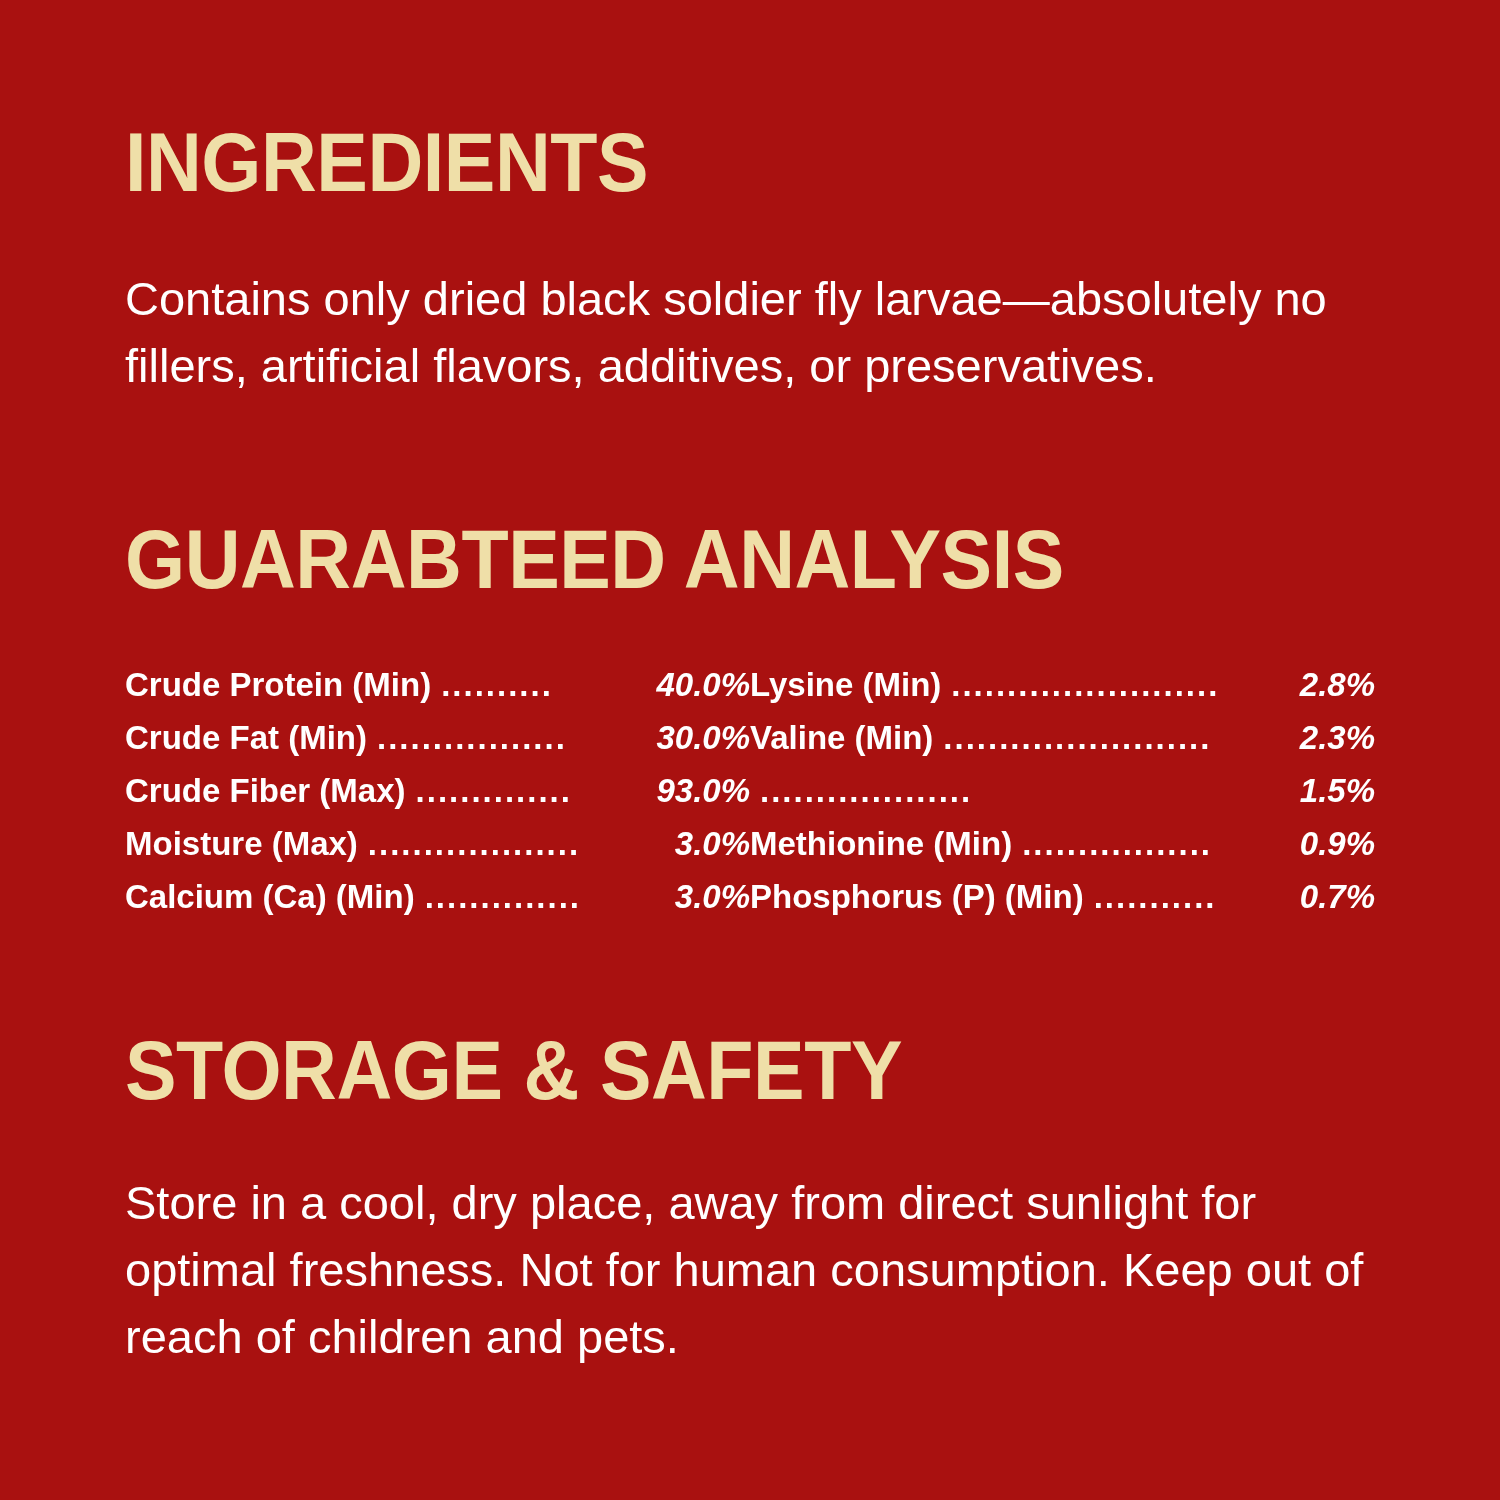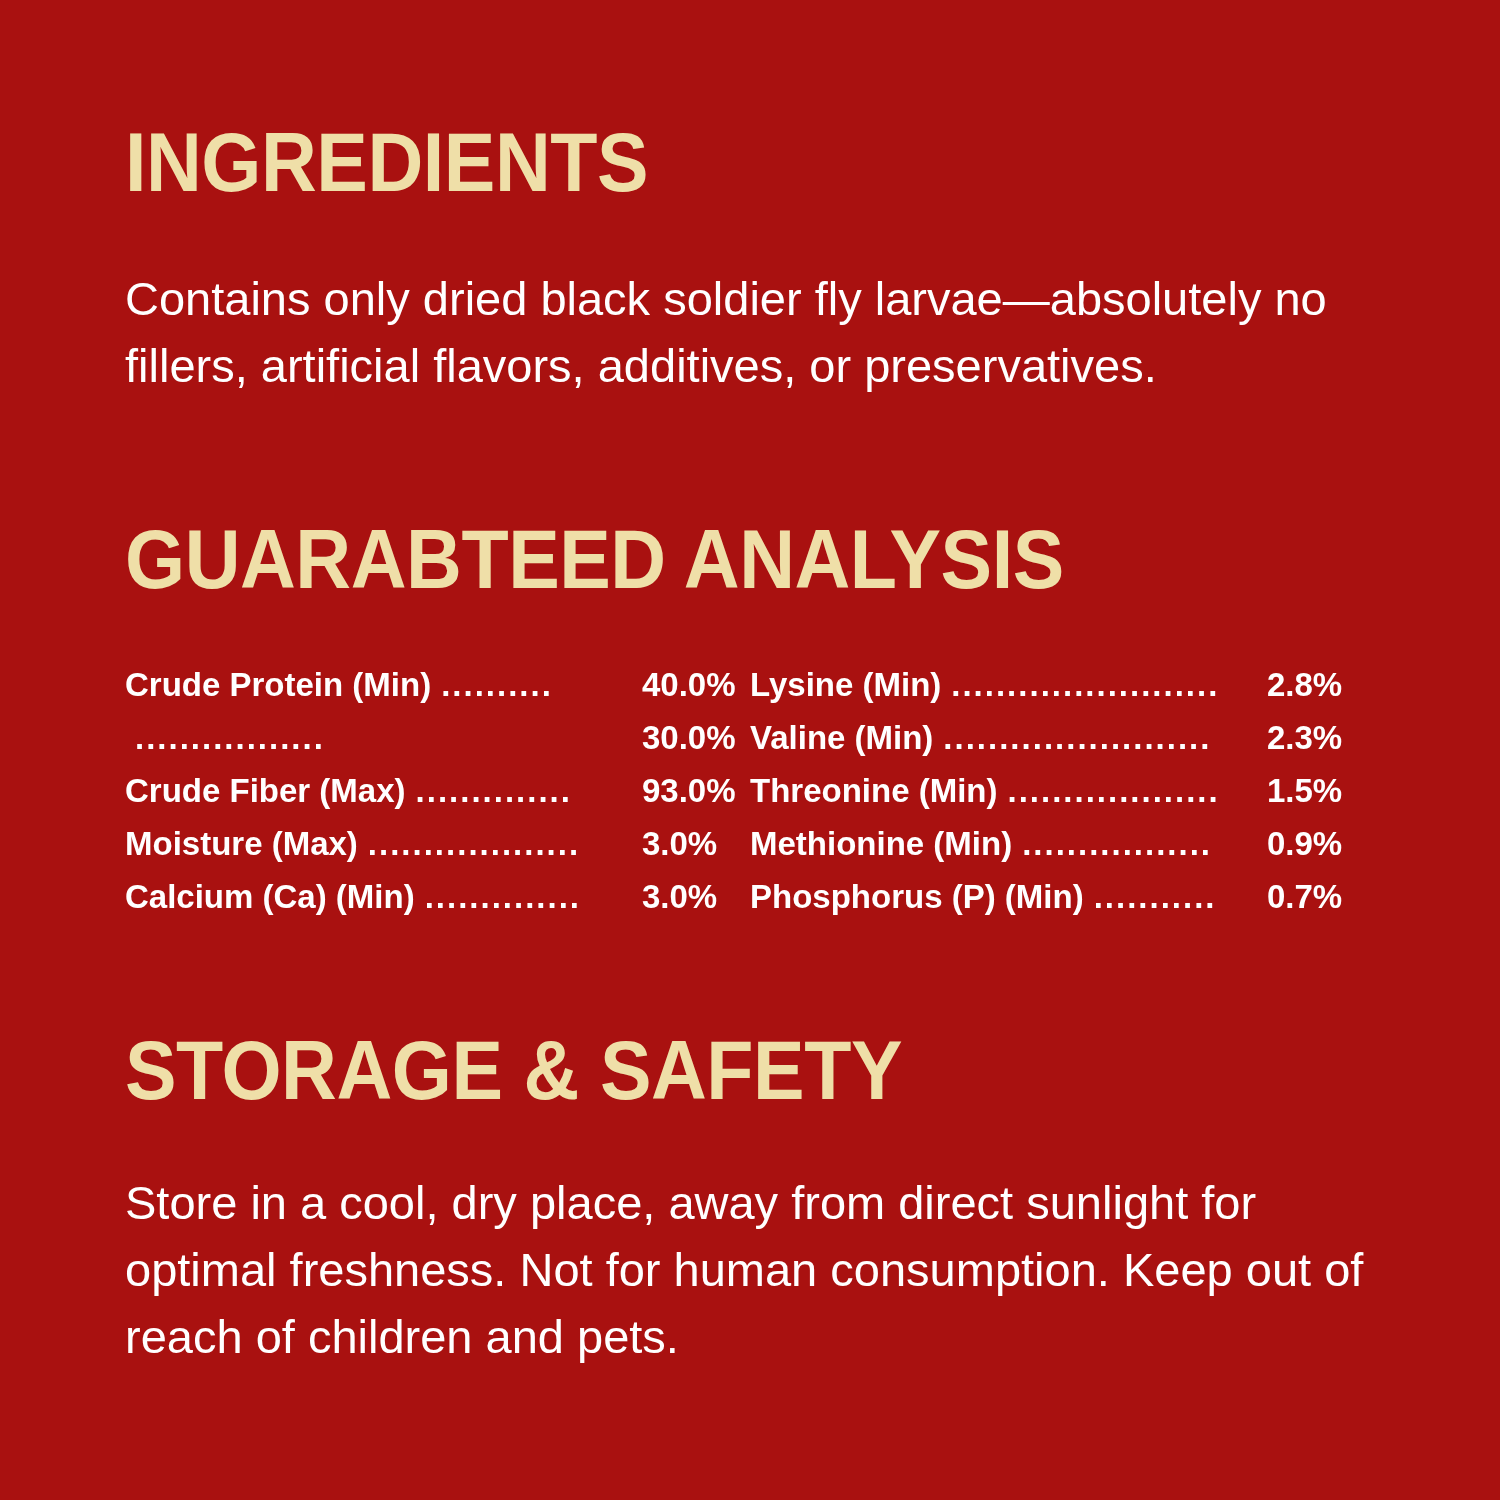--- a/index.html
+++ b/index.html
@@ -83,22 +83,23 @@
   .row .dots {
     flex: 1 1 auto;
     overflow: hidden;
     margin: 0 10px;
     letter-spacing: 2px;
     font-weight: bold;
     color: #FFFFFF;
   }
   .row .value {
     flex: 0 0 auto;
-    text-align: left;
+    text-align: right;
     min-width: 108px;
+    font-style: italic;
   }
   .storage-heading-wrap {
     margin-top: 112px;
   }
   .storage-block {
     margin-top: 58px;
   }
 </style>
 </head>
 <body>
@@ -117,20 +118,21 @@
 
   <div class="analysis-table">
 
     <div class="col col-left">
       <div class="row">
         <span class="label">Crude Protein (Min)</span>
         <span class="dots">..........</span>
         <span class="value">40.0%</span>
       </div>
       <div class="row">
+        <span class="label">Crude Fat (Min)</span>
         <span class="dots">.................</span>
         <span class="value">30.0%</span>
       </div>
       <div class="row">
         <span class="label">Crude Fiber (Max)</span>
         <span class="dots">..............</span>
         <span class="value">93.0%</span>
       </div>
       <div class="row">
         <span class="label">Moisture (Max)</span>
@@ -149,21 +151,20 @@
         <span class="label">Lysine (Min)</span>
         <span class="dots">........................</span>
         <span class="value">2.8%</span>
       </div>
       <div class="row">
         <span class="label">Valine (Min)</span>
         <span class="dots">........................</span>
         <span class="value">2.3%</span>
       </div>
       <div class="row">
-        <span class="label">Threonine (Min)</span>
         <span class="dots">...................</span>
         <span class="value">1.5%</span>
       </div>
       <div class="row">
         <span class="label">Methionine (Min)</span>
         <span class="dots">.................</span>
         <span class="value">0.9%</span>
       </div>
       <div class="row">
         <span class="label">Phosphorus (P) (Min)</span>

